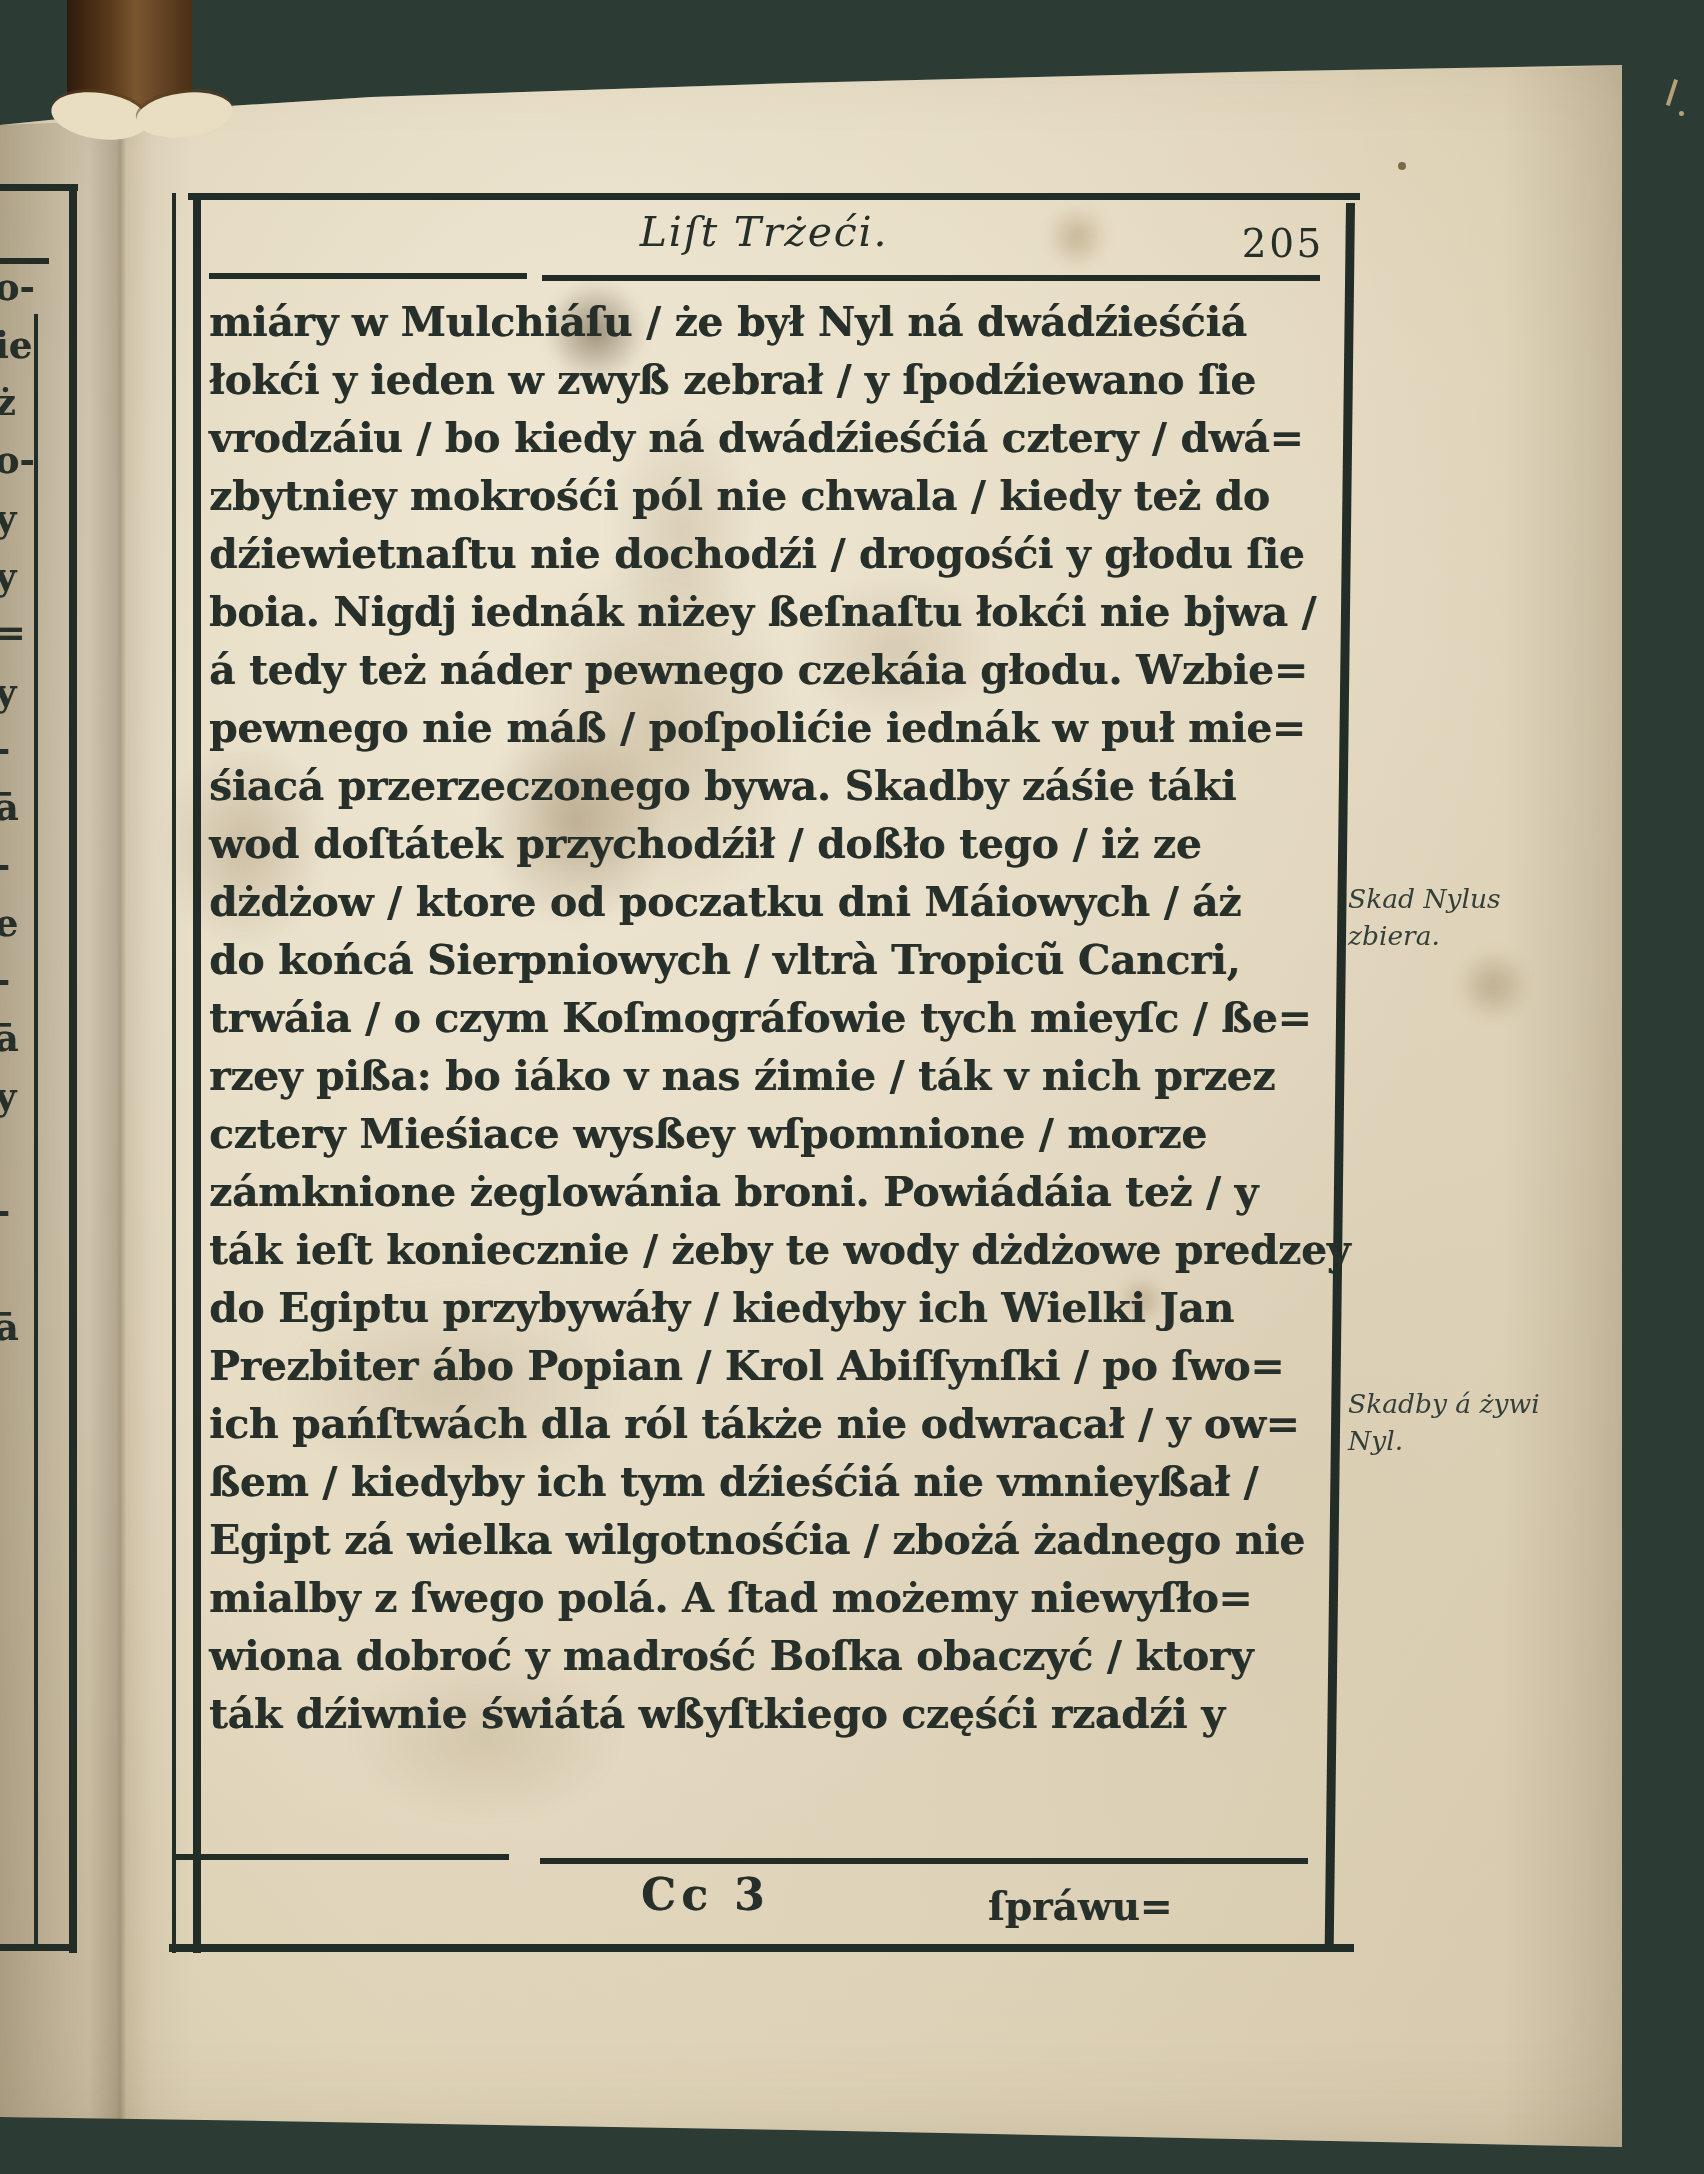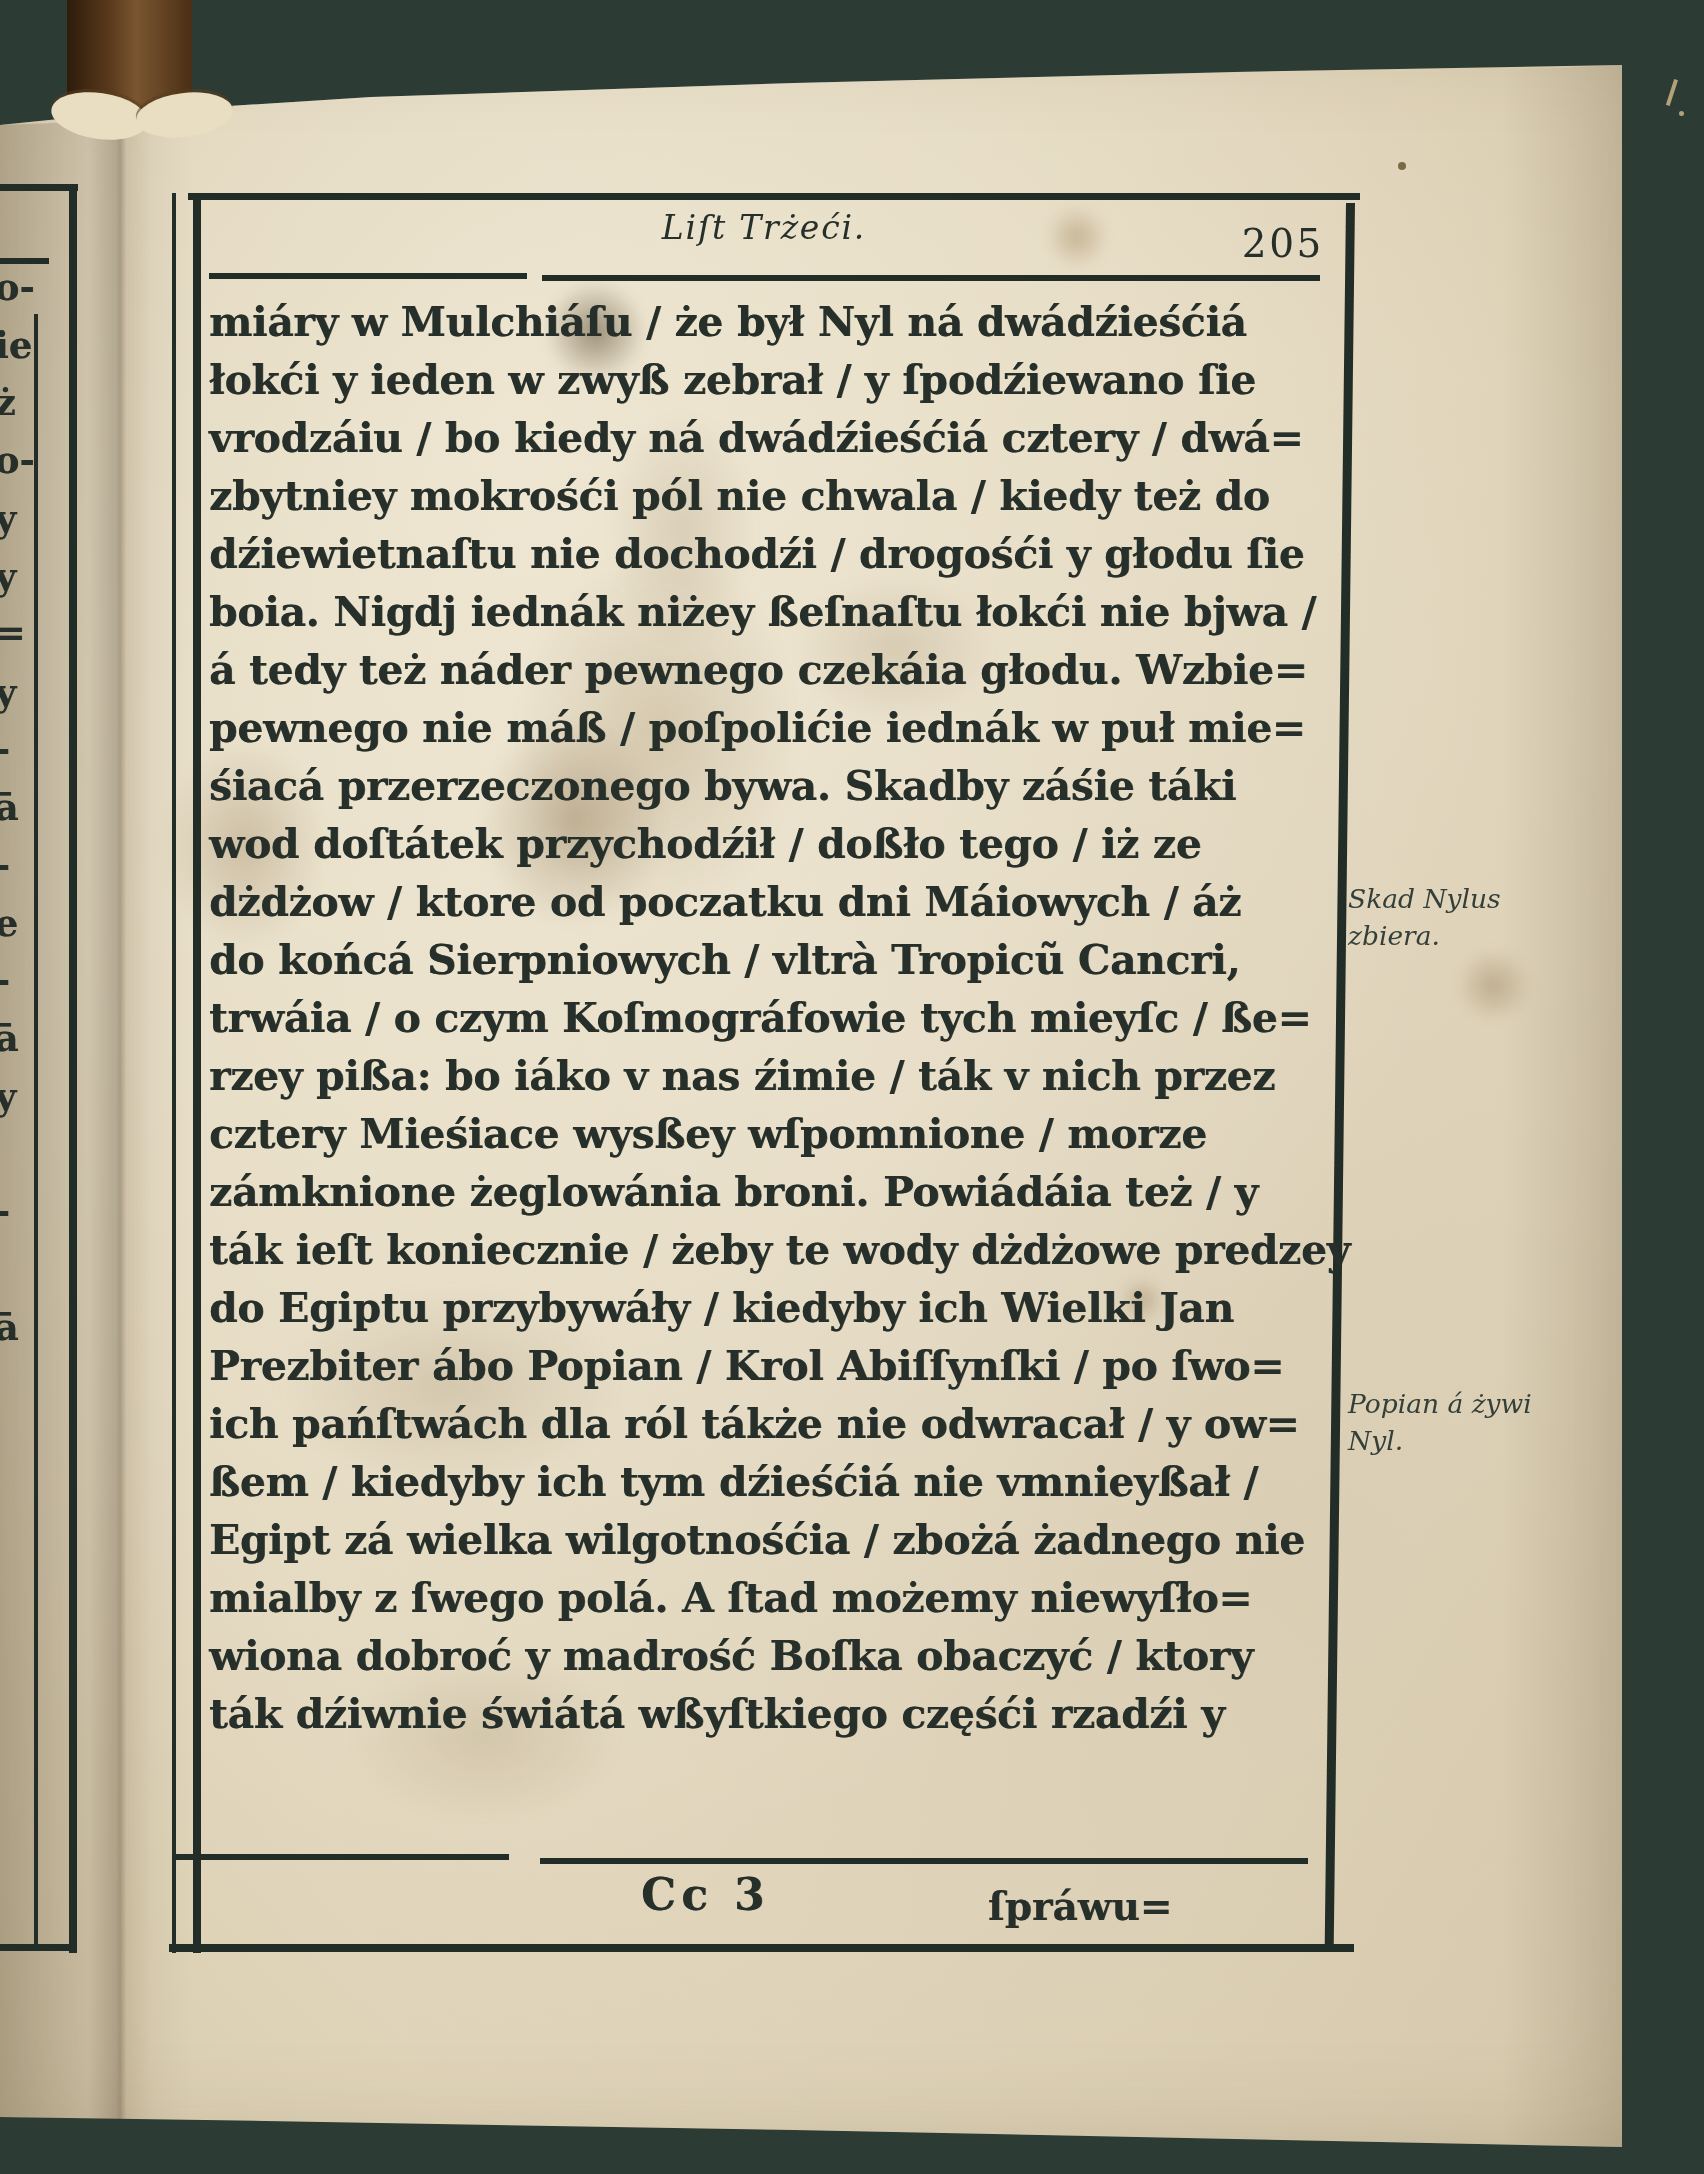--- a/index.html
+++ b/index.html
@@ -30,21 +30,21 @@
   .leather .edge1,.leather .edge2{position:absolute;background:#e9ddc2;border-radius:50%;}
   .leather .edge1{left:-16px;bottom:-23px;width:97px;height:46px;transform:rotate(8deg);
     box-shadow:0 -3.5px 0 rgba(90,60,30,.55);}
   .leather .edge2{left:69px;bottom:-21px;width:97px;height:44px;transform:rotate(-7deg);
     box-shadow:0 -3.5px 0 rgba(90,60,30,.55);}
   
   .rule{position:absolute;background:#232d27;}
   
   .ink{color:#262f29;}
   #title-row{position:absolute;left:209px;top:208px;width:1110px;text-align:center;
-    font-style:italic;font-size:33px;letter-spacing:1.8px;}
+    font-style:italic;font-size:41px;letter-spacing:1.8px;}
   #page-number{position:absolute;left:1200px;top:221px;width:124px;text-align:right;
     font-size:39px;letter-spacing:2.6px;}
   #text-block{position:absolute;left:209px;top:298px;width:1110px;}
   .bline{height:58px;font-size:41px;font-weight:700;letter-spacing:-0.4px;
     white-space:nowrap;text-align:justify;text-align-last:justify;
     text-shadow:0.5px 0.4px 0.4px rgba(38,47,41,.65);overflow:visible;}
   .bline::after{content:"";display:inline-block;width:100%;}
   .mnote{position:absolute;left:1348px;width:265px;font-style:italic;font-size:26.5px;
     line-height:37px;color:#353f39;}
   #footer-signature{position:absolute;left:582px;top:1869px;width:247px;text-align:center;
@@ -179,21 +179,21 @@
       <div class="bline">mialby z ſwego polá. A ſtad możemy niewyſło=</div>
       <div class="bline">wiona dobroć y madrość Boſka obaczyć / ktory</div>
       <div class="bline">ták dźiwnie świátá wßyſtkiego częśći rzadźi y</div>
     </div>
 
   <div class="mnote" style="top:880px">
     <div>Skad Nylus</div>
     <div>zbiera.</div>
   </div>
   <div class="mnote" style="top:1385px">
-    <div>Popian á żywi</div>
+    <div>Skadby á żywi</div>
     <div>Nyl.</div>
   </div>
 
   <div id="footer-signature" class="ink">Cc 3</div>
   <div id="catchword" class="ink">ſpráwu=</div>
 
   <div class="speck a"></div>
   <div class="speck b"></div>
   <div class="speck c"></div>
 </div>

